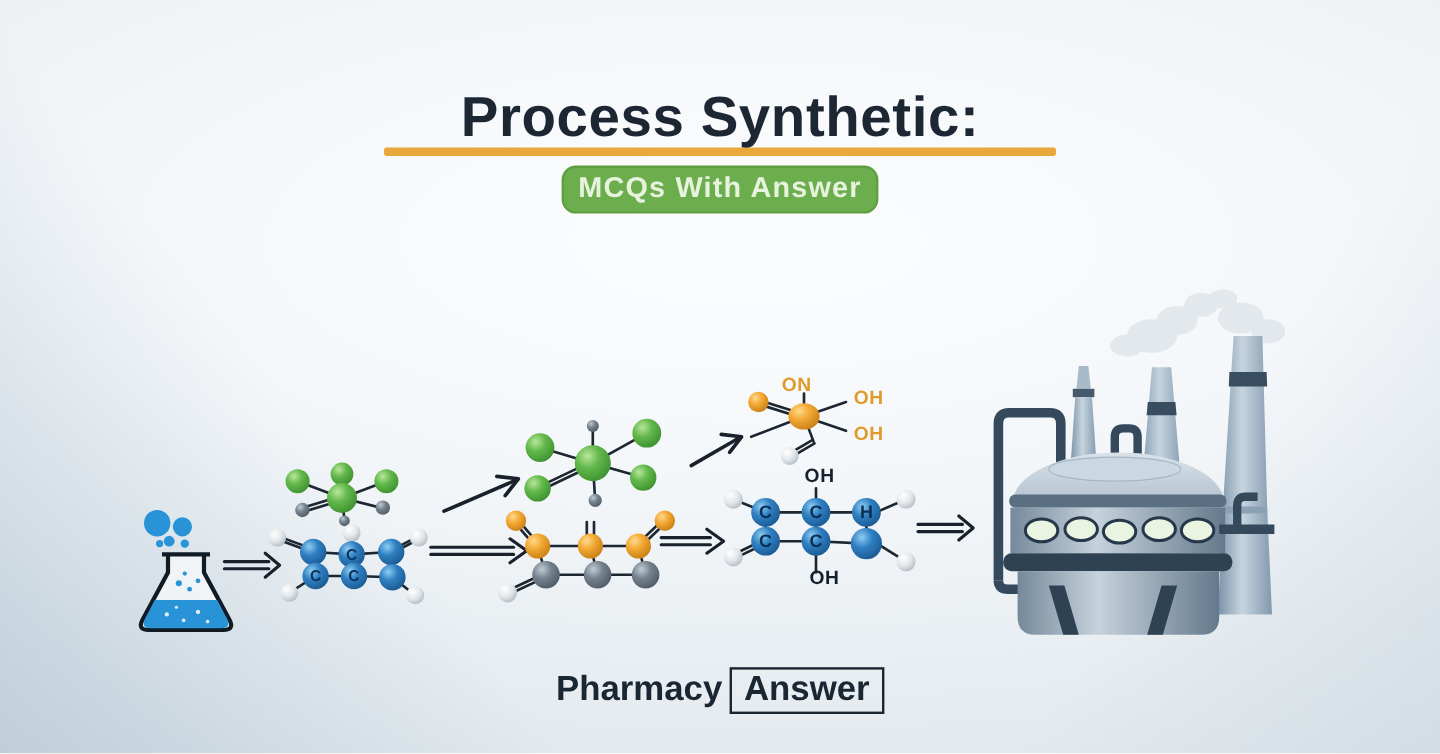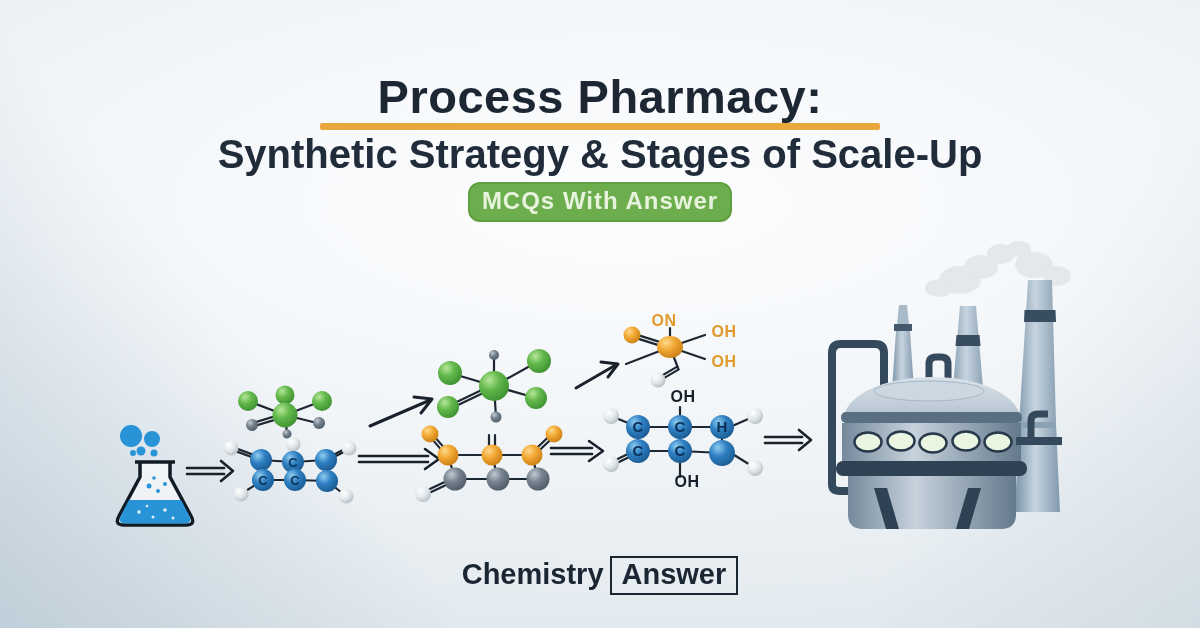--- a/index.html
+++ b/index.html
@@ -77,23 +77,22 @@
           <stop offset="100%" stop-color="#64798c"></stop>
       </linearGradient>
       <linearGradient id="gDome" x1="0" y1="0" x2="0" y2="1">
         <stop offset="0%" stop-color="#d9e2e9"></stop>
           <stop offset="100%" stop-color="#8fa3b5"></stop>
       </linearGradient>
     </defs>
   </svg>
 
   <div class="header">
-    <h1 class="title">Process Pharmacy:</h1>
+    <h1 class="title">Process Synthetic:</h1>
     <div class="underline"></div>
-    <h2 class="subtitle">Synthetic Strategy &amp; Stages of Scale-Up</h2>
     <div><span class="badge">MCQs With Answer</span></div>
   </div>
 
   <div>
 
     <svg class="abs" style="left:95px;top:422px" width="120" height="118" viewBox="0 0 120 118">
       <g fill="#2893d6">
         <circle cx="36" cy="14" r="11"></circle>
           <circle cx="57" cy="17" r="8"></circle>
         <circle cx="46" cy="29" r="4.5"></circle>
@@ -354,16 +353,16 @@
       </g>
       <g fill="none" stroke="#35495c">
         <path d="M206,203 L252,203" stroke-width="8"></path>
         <path d="M221,200 L221,183 Q221,176 228,176 L238,176" stroke-width="7"></path>
       </g>
     </svg>
 
   </div>
 
   <div class="footer">
-    <span>Chemistry</span><span class="boxed">Answer</span>
+    <span>Pharmacy</span><span class="boxed">Answer</span>
   </div>
 
 </div>
 
 </body></html>

